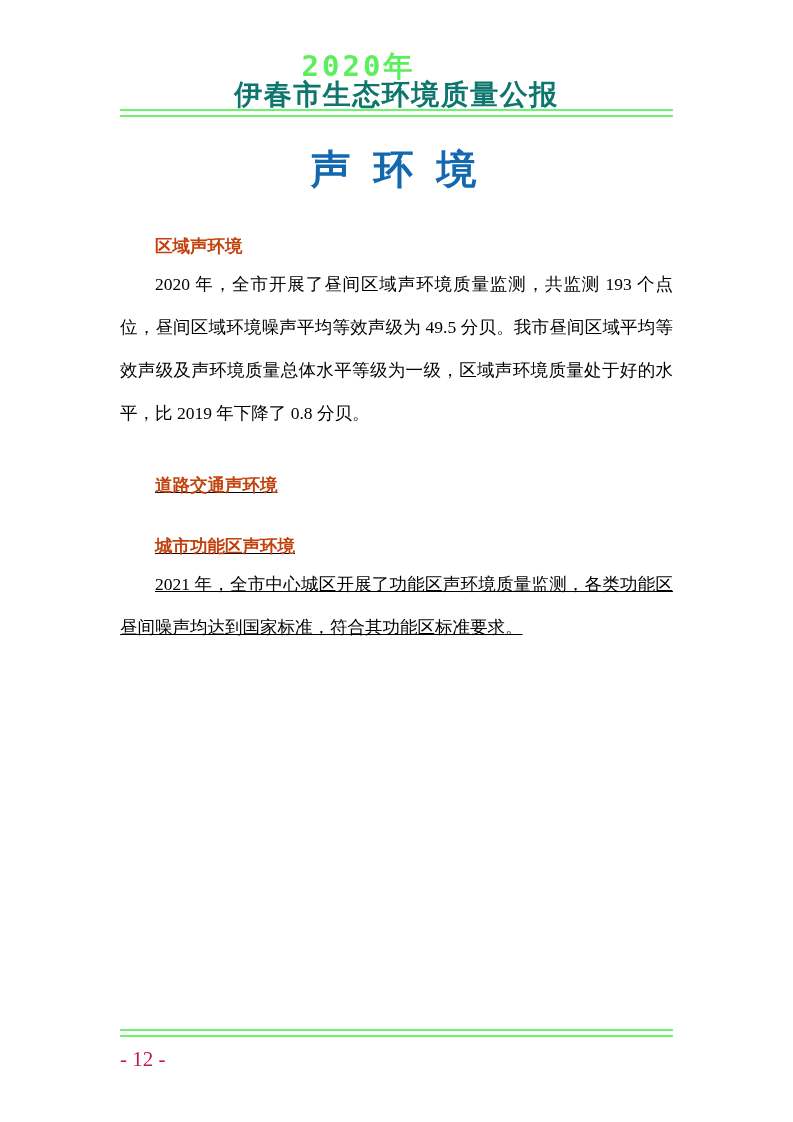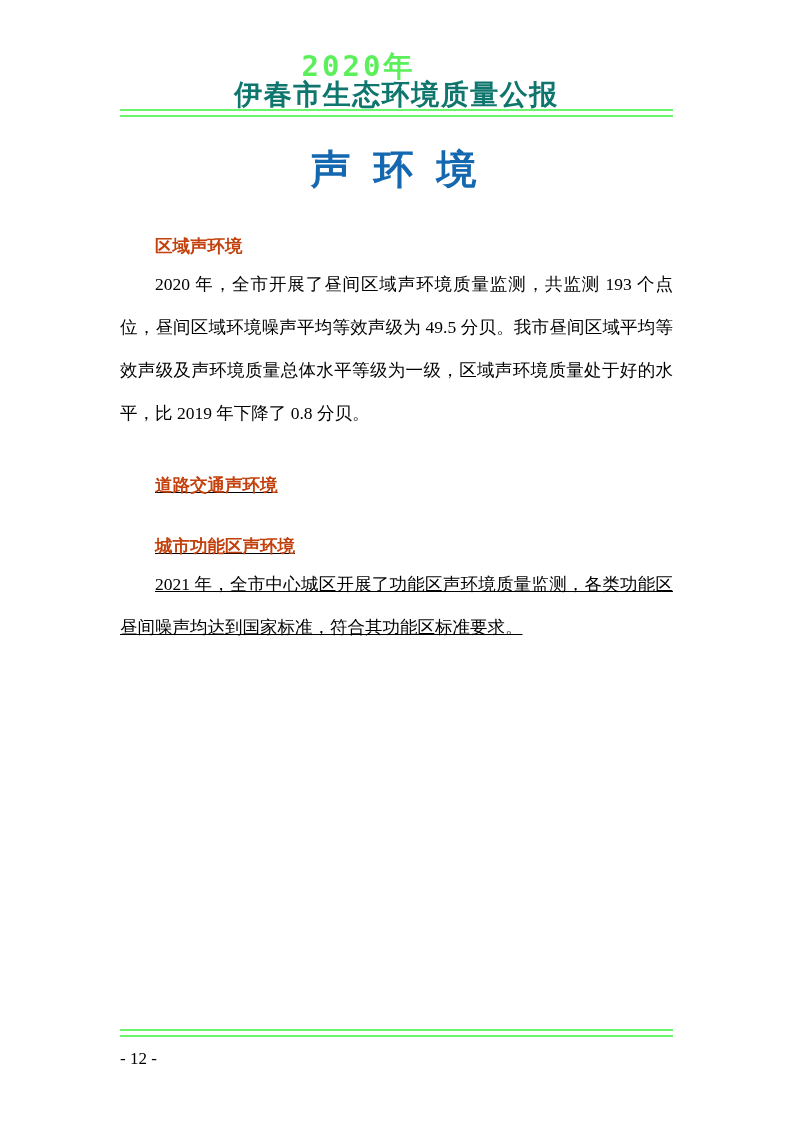--- a/index.html
+++ b/index.html
@@ -88,23 +88,23 @@
     top: 1029px;
     width: 553px;
     height: 4px;
     border-top: 2px solid #6CF46C;
     border-bottom: 2px solid #6CF46C;
   }
   .page-number {
     position: absolute;
     left: 120px;
     top: 1048px;
-    font-size: 17px;
+    font-size: 21px;
     line-height: 22px;
-    color: #000000;
+    color: #be185d;
   }
 </style>
 </head>
 <body>
 
 <div class="page">
 
   <div class="header">
     <div class="header-year">2020年</div>
     <div class="header-subtitle">伊春市生态环境质量公报</div>

